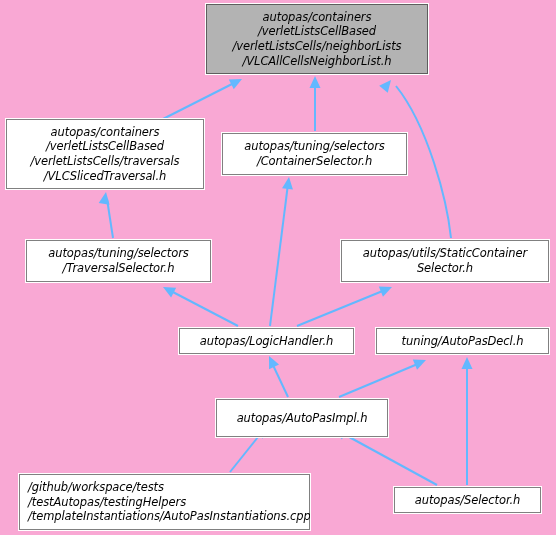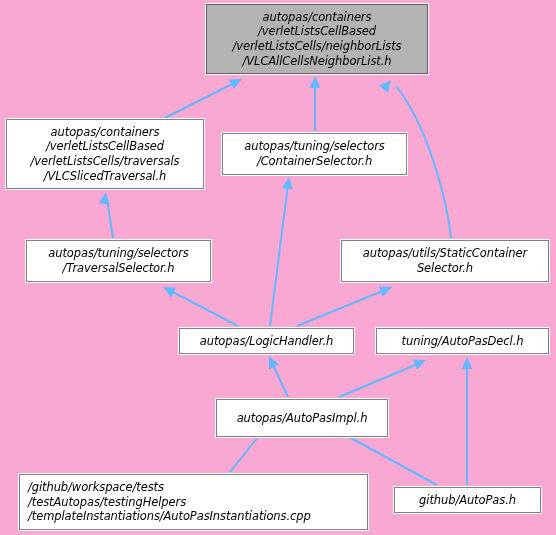--- a/index.html
+++ b/index.html
@@ -119,18 +119,18 @@
 /VLCSlicedTraversal.h</span></div>
       <div class="node-box" style="left: 222px; top: 133px; width: 185px; height: 42px;"><span class="node-label">autopas/tuning/selectors
 /ContainerSelector.h</span></div>
       <div class="node-box" style="left: 26px; top: 240px; width: 185px; height: 42px;"><span class="node-label">autopas/tuning/selectors
 /TraversalSelector.h</span></div>
       <div class="node-box" style="left: 341px; top: 240px; width: 208px; height: 42px; justify-content: center;"><span class="node-label">autopas/utils/StaticContainer
 Selector.h</span></div>
       <div class="node-box" style="left: 179px; top: 328px; width: 175px; height: 26px; text-align: right;"><span class="node-label">autopas/LogicHandler.h</span></div>
       <div class="node-box" style="left: 376px; top: 328px; width: 173px; height: 26px;"><span class="node-label">tuning/AutoPasDecl.h</span></div>
       <div class="node-box" style="left: 216px; top: 399px; width: 172px; height: 38px;"><span class="node-label">autopas/AutoPasImpl.h</span></div>
-      <div class="node-box left-align" style="left: 19px; top: 474px; width: 349px; height: 56px;"><span class="node-label">/github/workspace/tests
+      <div class="node-box left-align" style="left: 19px; top: 474px; width: 291px; height: 56px;"><span class="node-label">/github/workspace/tests
 /testAutopas/testingHelpers
 /templateInstantiations/AutoPasInstantiations.cpp</span></div>
-      <div class="node-box" style="left: 394px; top: 487px; width: 147px; height: 26px;"><span class="node-label">github/AutoPas.h</span></div>
+      <div class="node-box" style="left: 394px; top: 487px; width: 147px; height: 26px;"><span class="node-label">autopas/Selector.h</span></div>
     </div>
 </div>
 
 </body></html>

